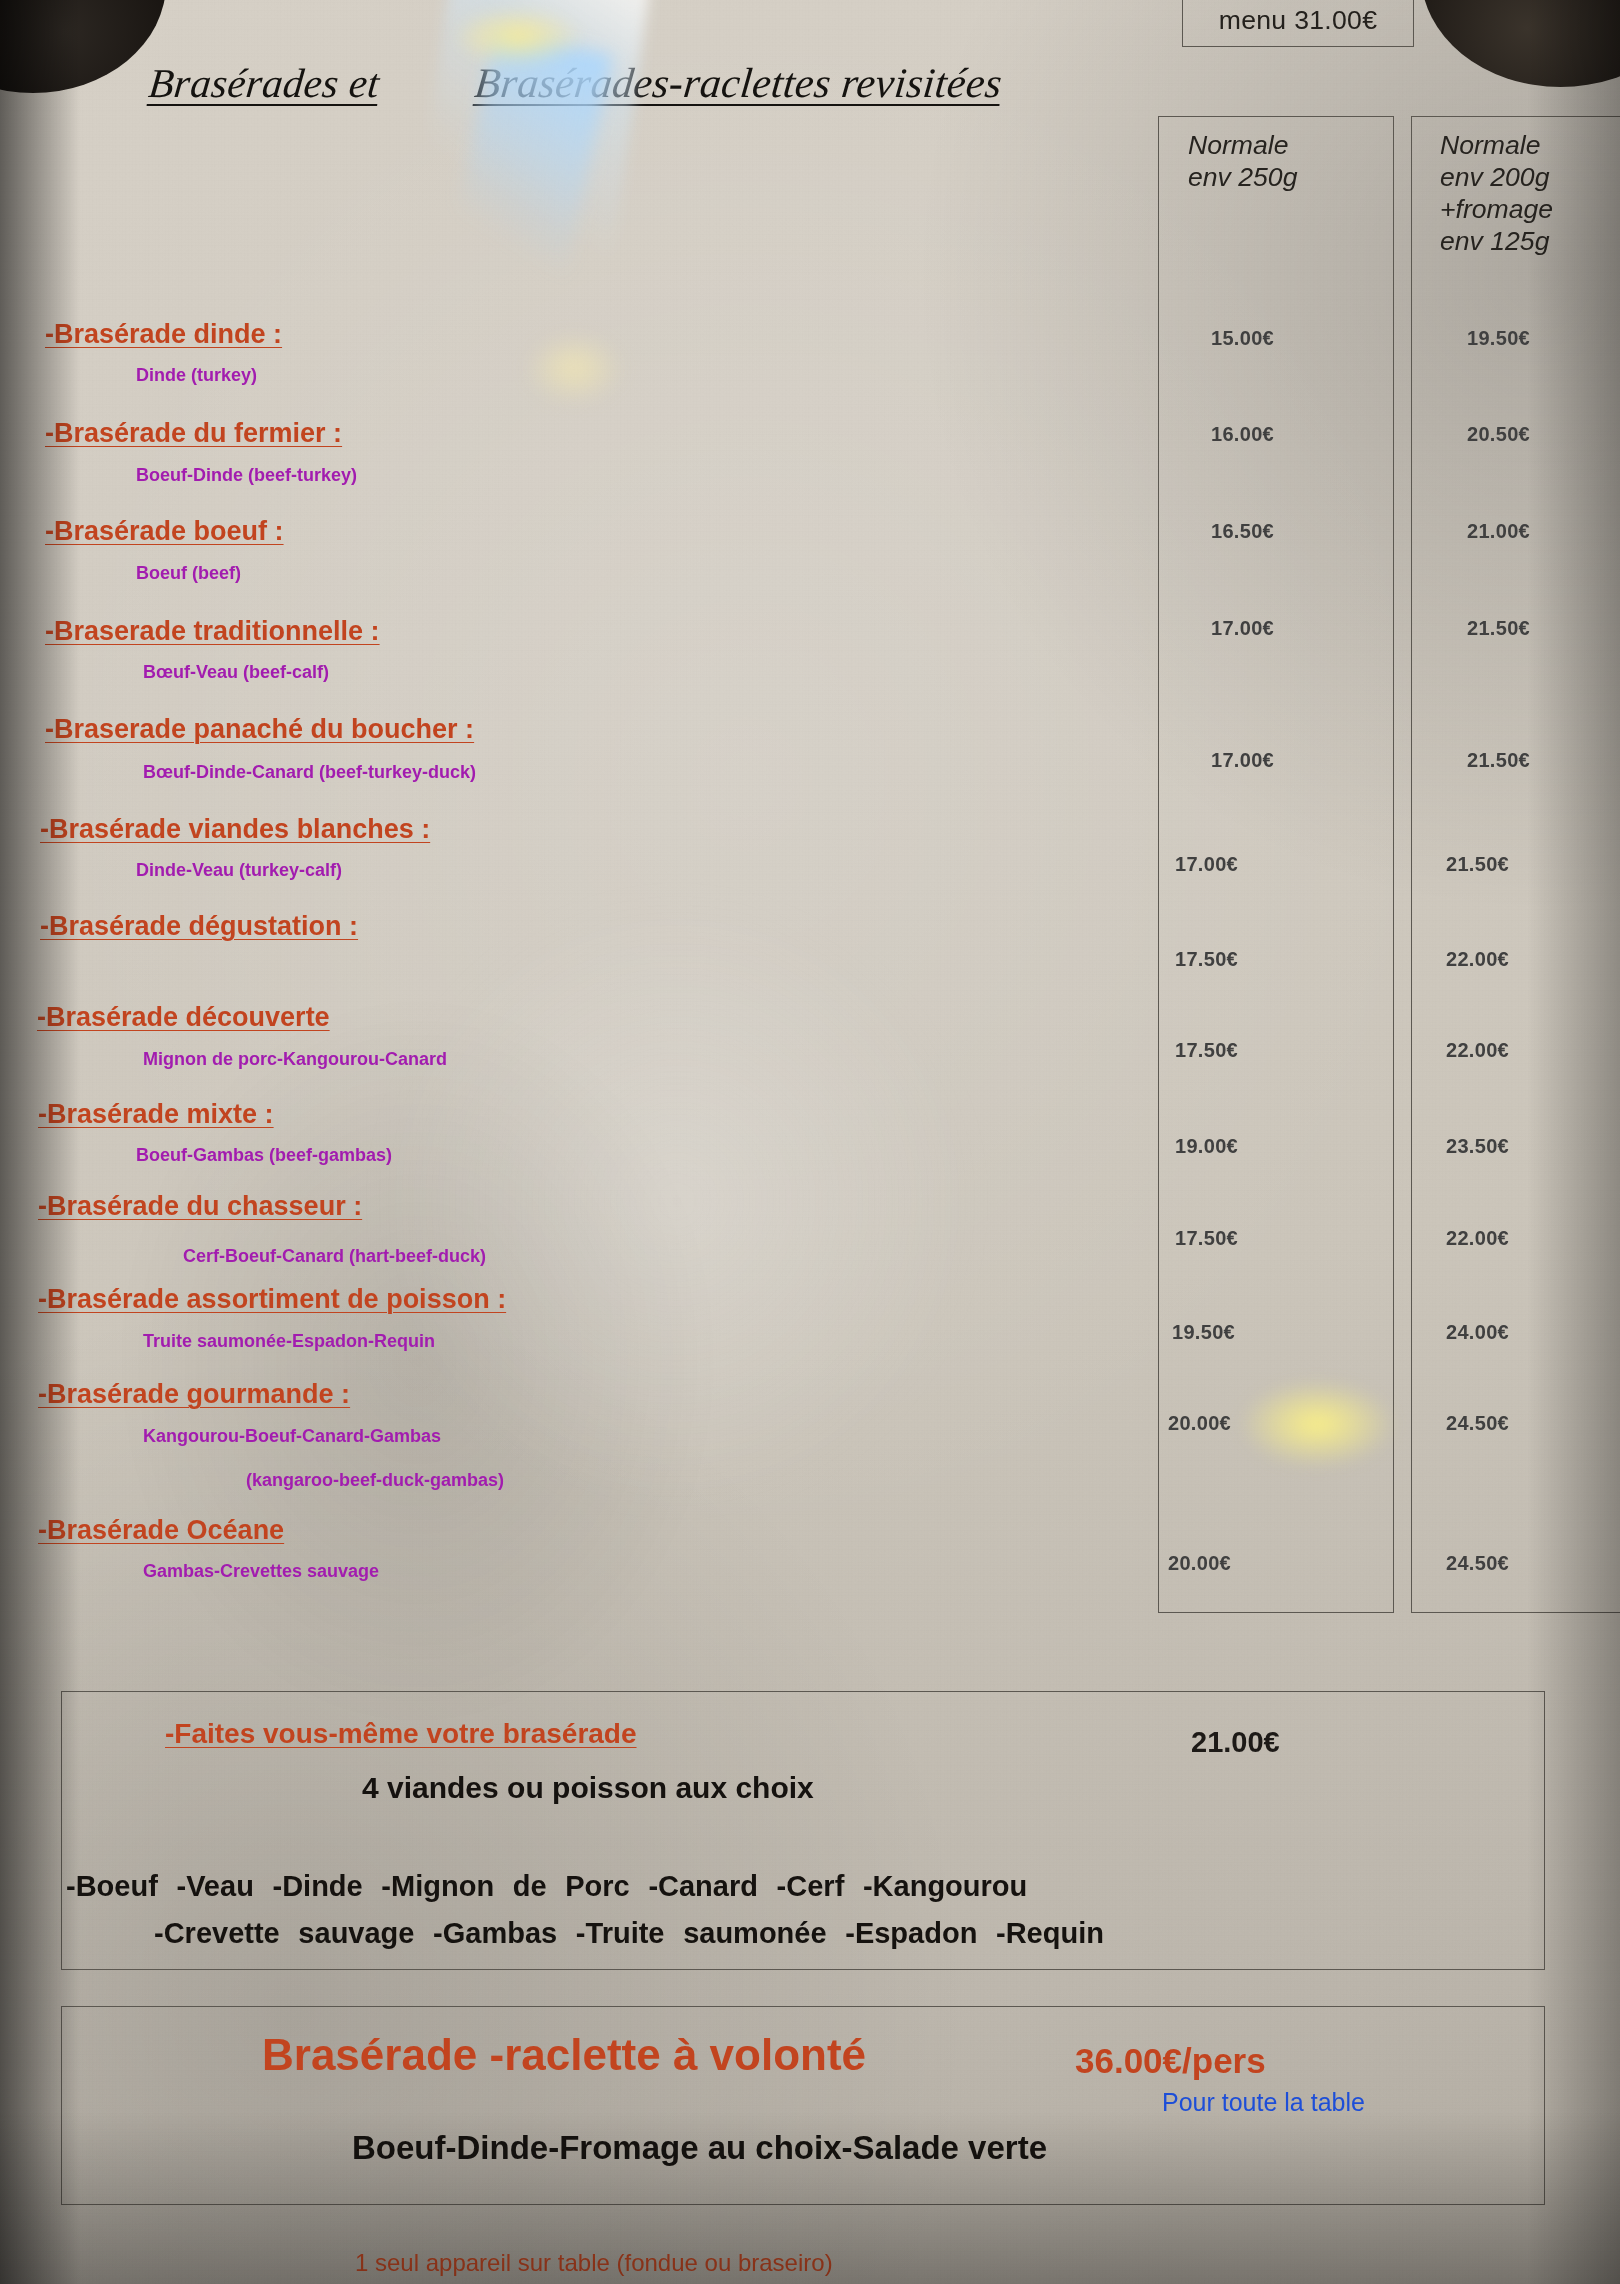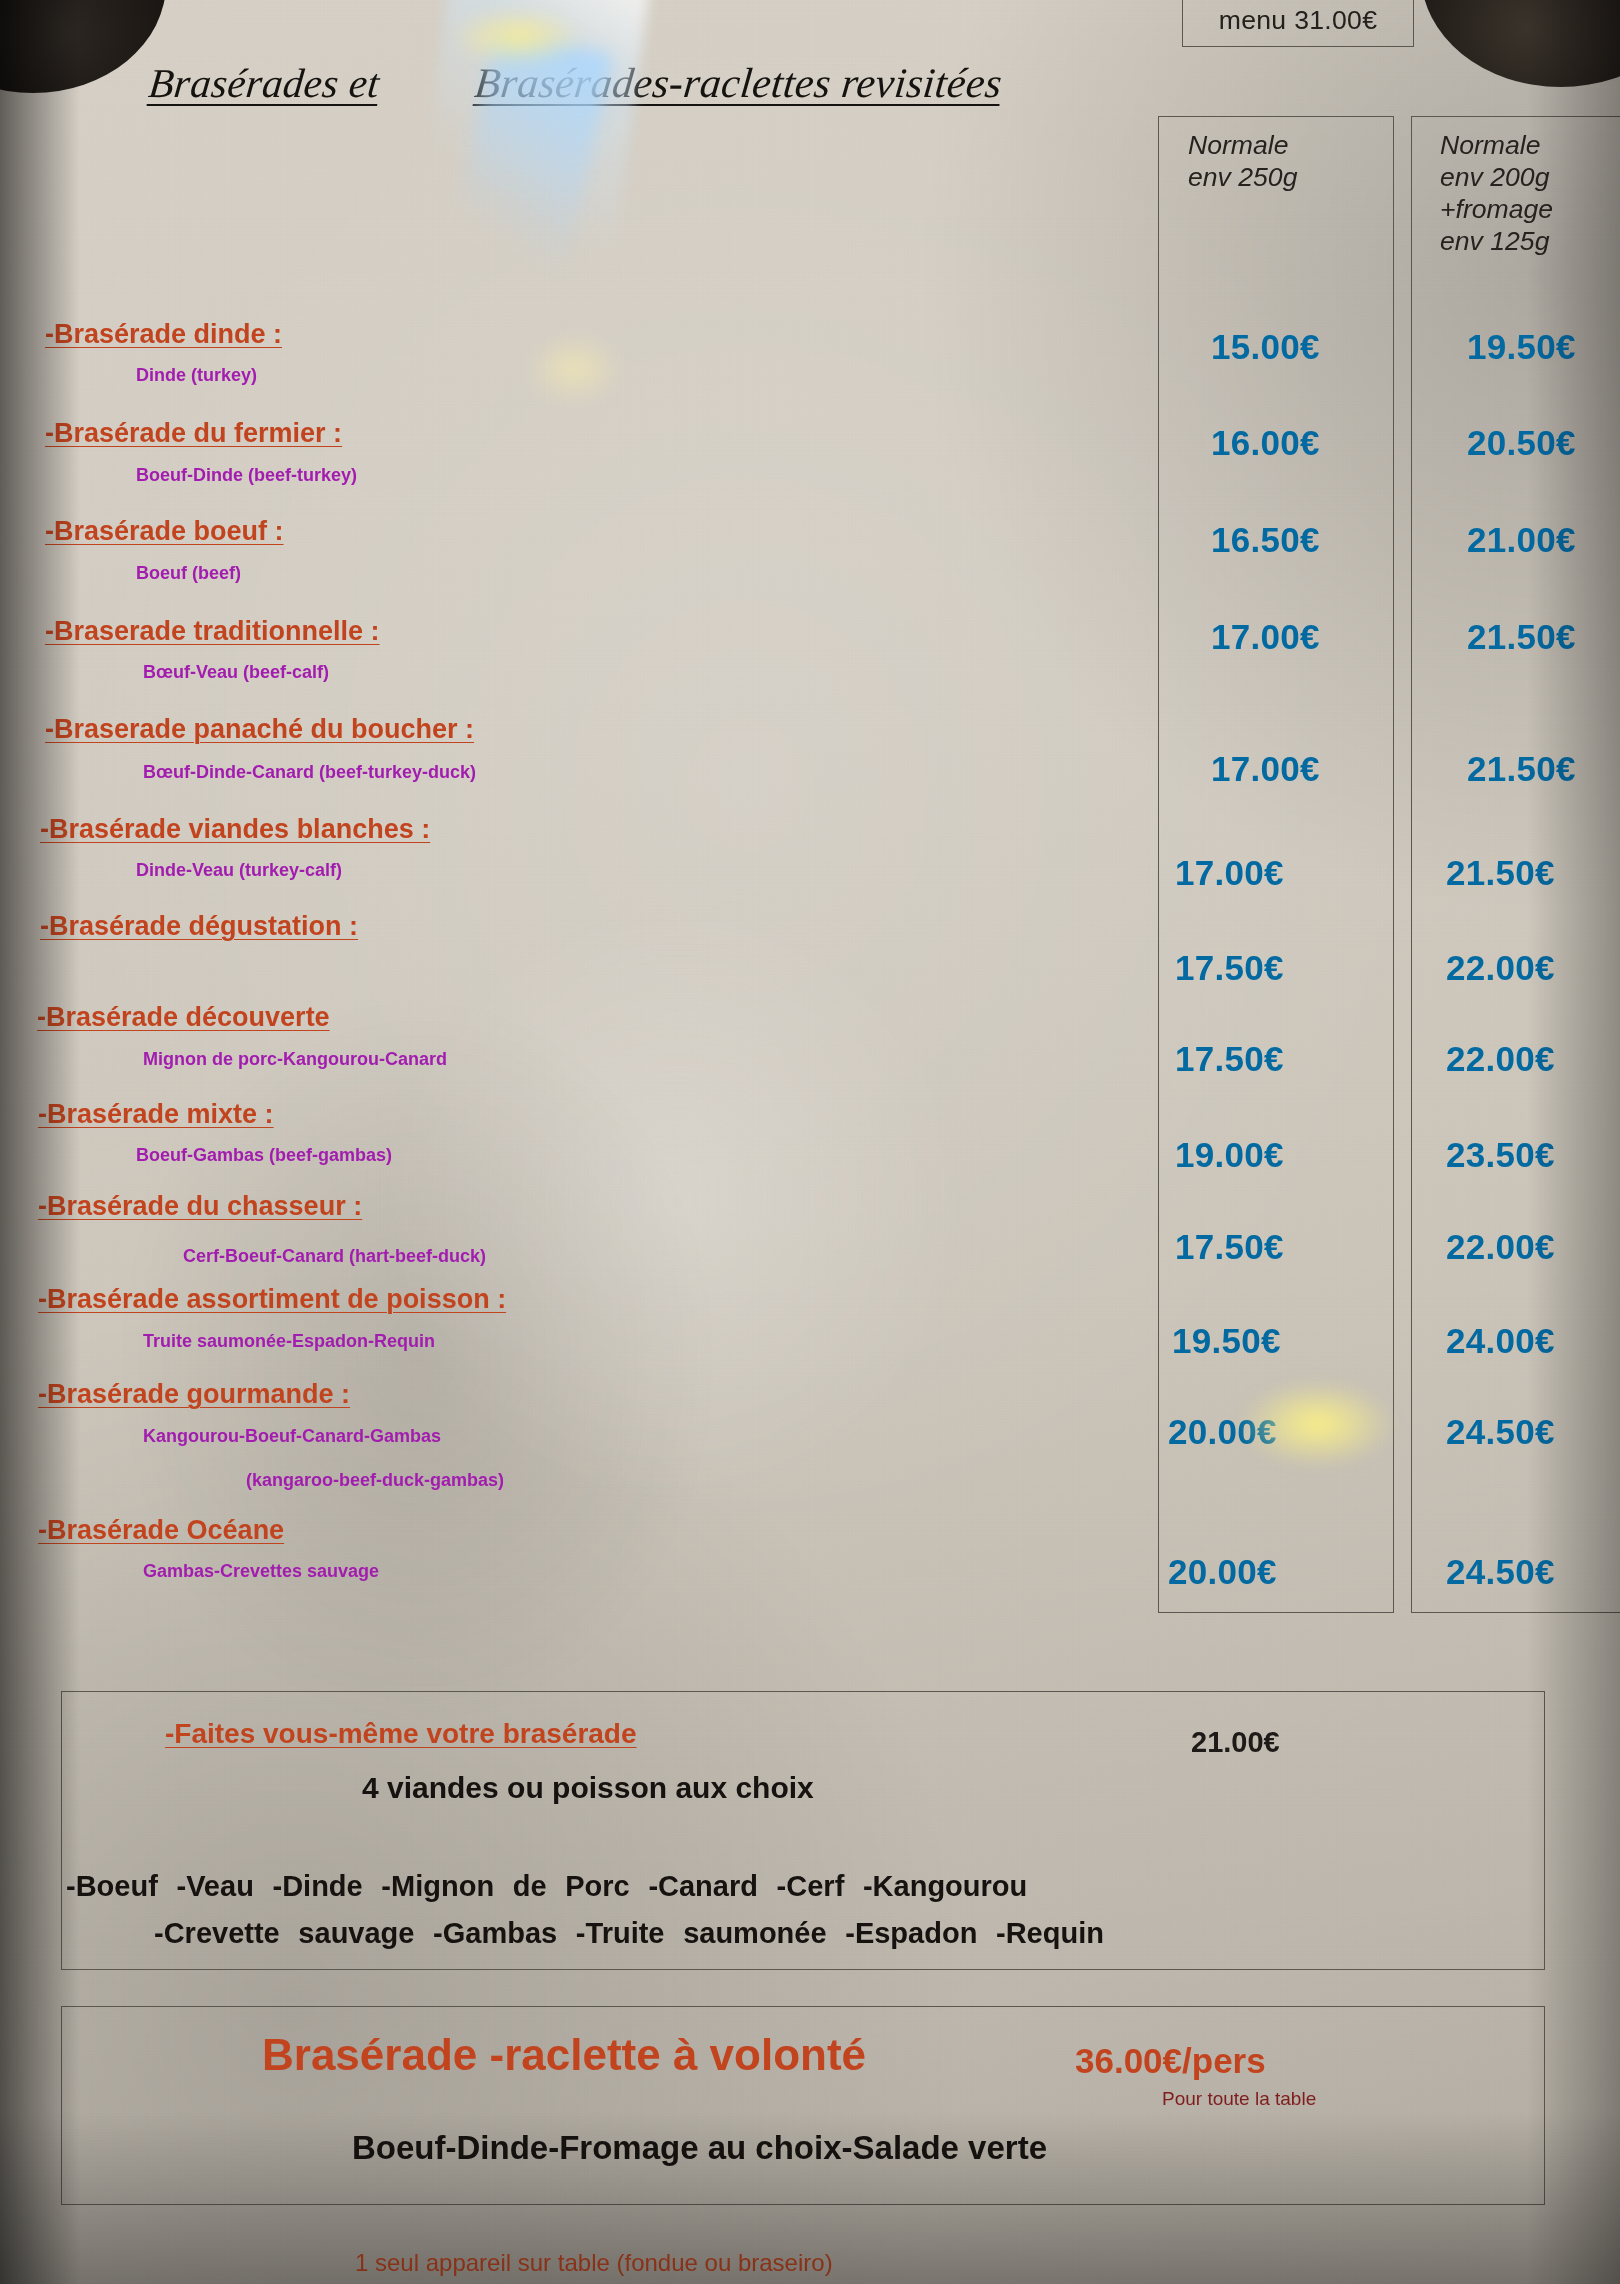--- a/index.html
+++ b/index.html
@@ -193,23 +193,23 @@
     line-height: 1.20;
     color: #26231f;
     white-space: pre-line;
     font-style: italic;
   }
   .col-head.a { left: 1188px; top: 130px; }
   .col-head.b { left: 1440px; top: 130px; }
 
   .price {
     position: absolute;
-    font-size: 35px;
-    font-weight: 700;
-    color: #0369a1;
+    font-size: 20px;
+    font-weight: 700;
+    color: #404040;
     letter-spacing: 0.3px;
   }
 
   
   .dish-name {
     position: absolute;
     font-size: 27px;
     font-weight: 700;
     color: #c2441f;
     text-decoration: underline;
@@ -296,22 +296,22 @@
   .rac-price {
     position: absolute;
     left: 1075px; top: 2041px;
     font-size: 35px;
     font-weight: 700;
     color: #c2441f;
   }
   .rac-note {
     position: absolute;
     left: 1162px; top: 2088px;
-    font-size: 19px;
-    color: #7f1d1d;
+    font-size: 25px;
+    color: #1d4ed8;
   }
   .rac-sub {
     position: absolute;
     left: 352px; top: 2129px;
     font-size: 33px;
     font-weight: 700;
     color: #15120f;
   }
   .footer-note {
     position: absolute;

